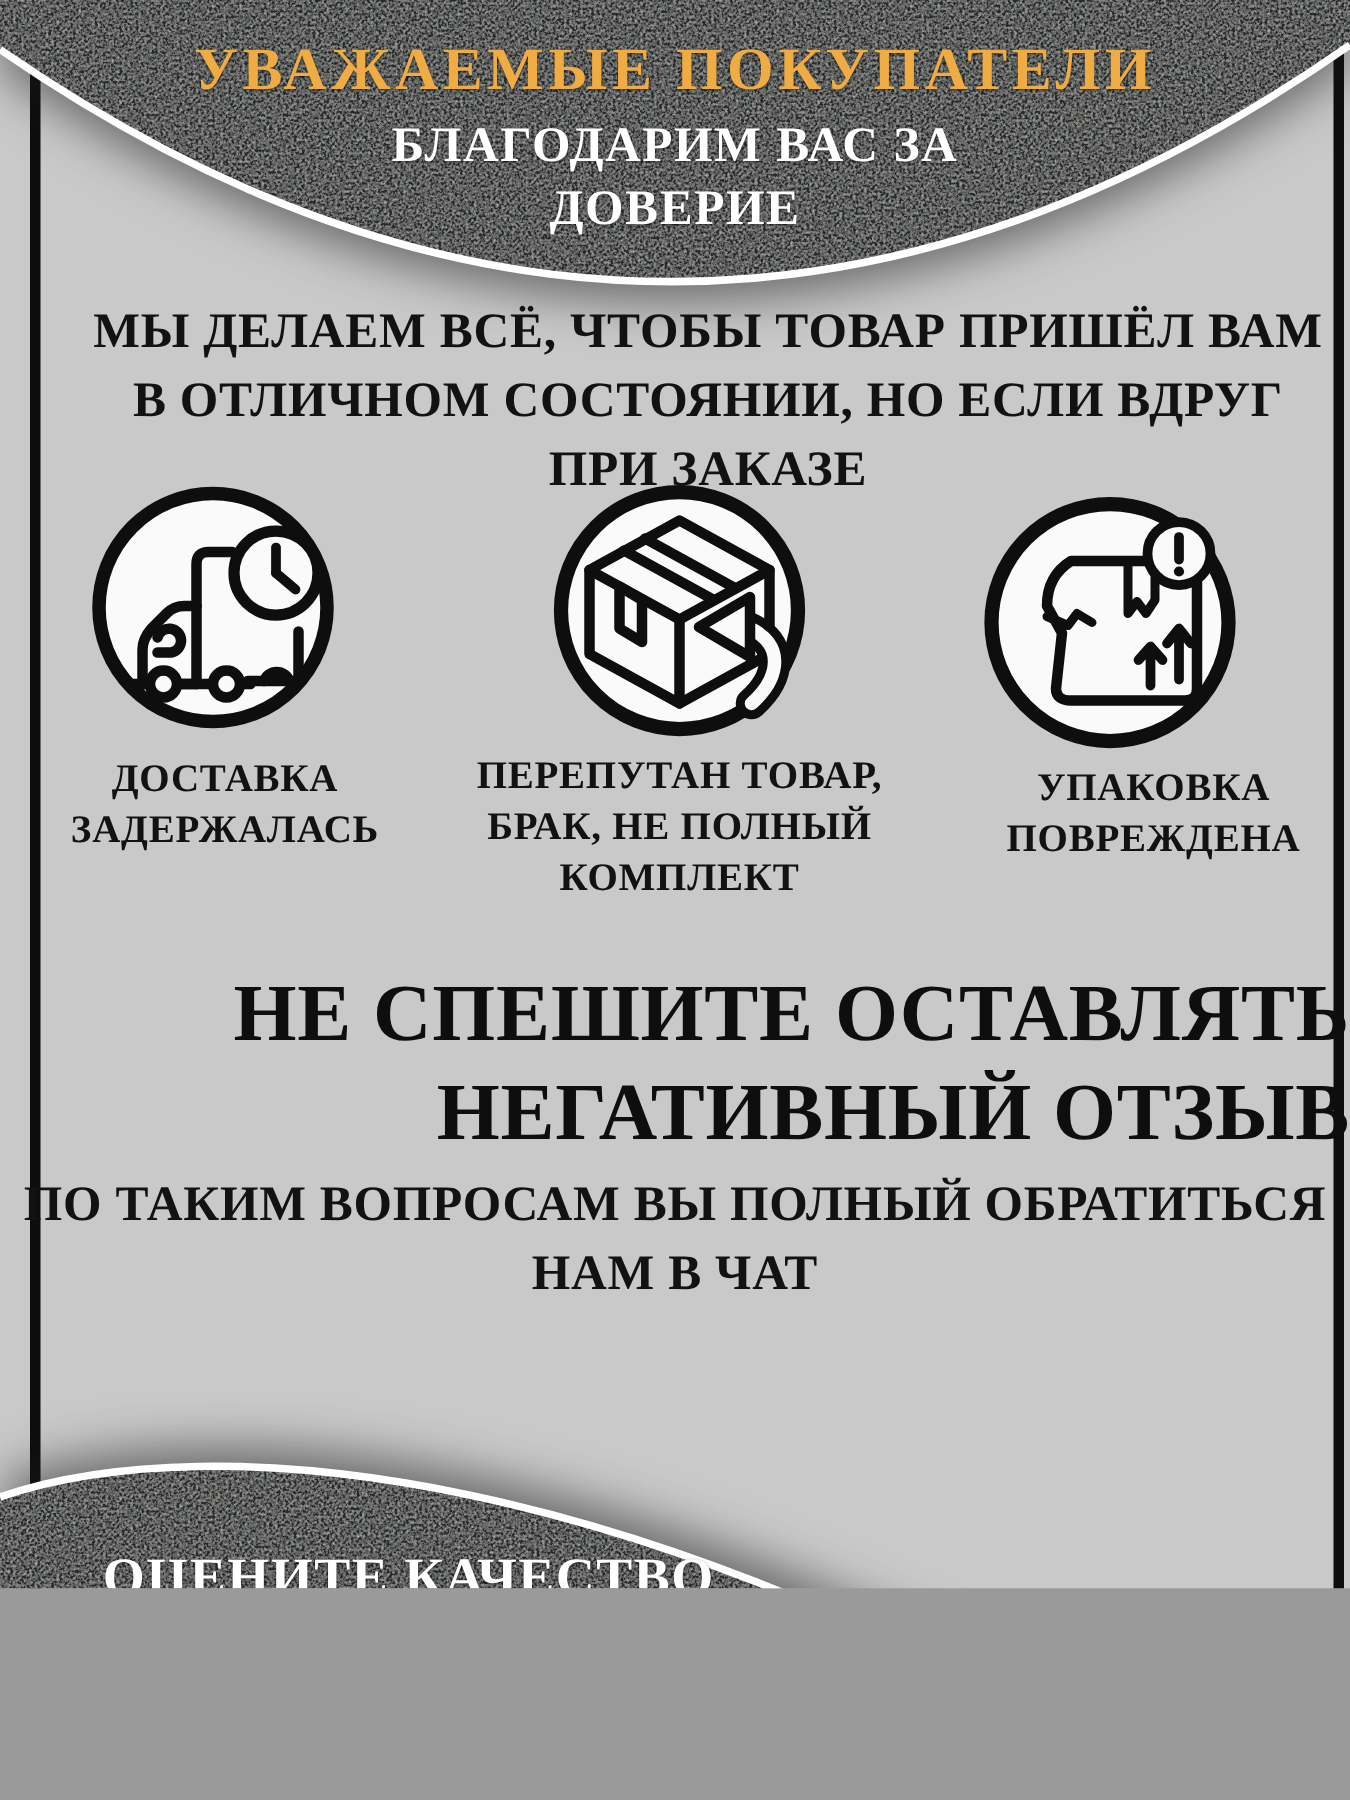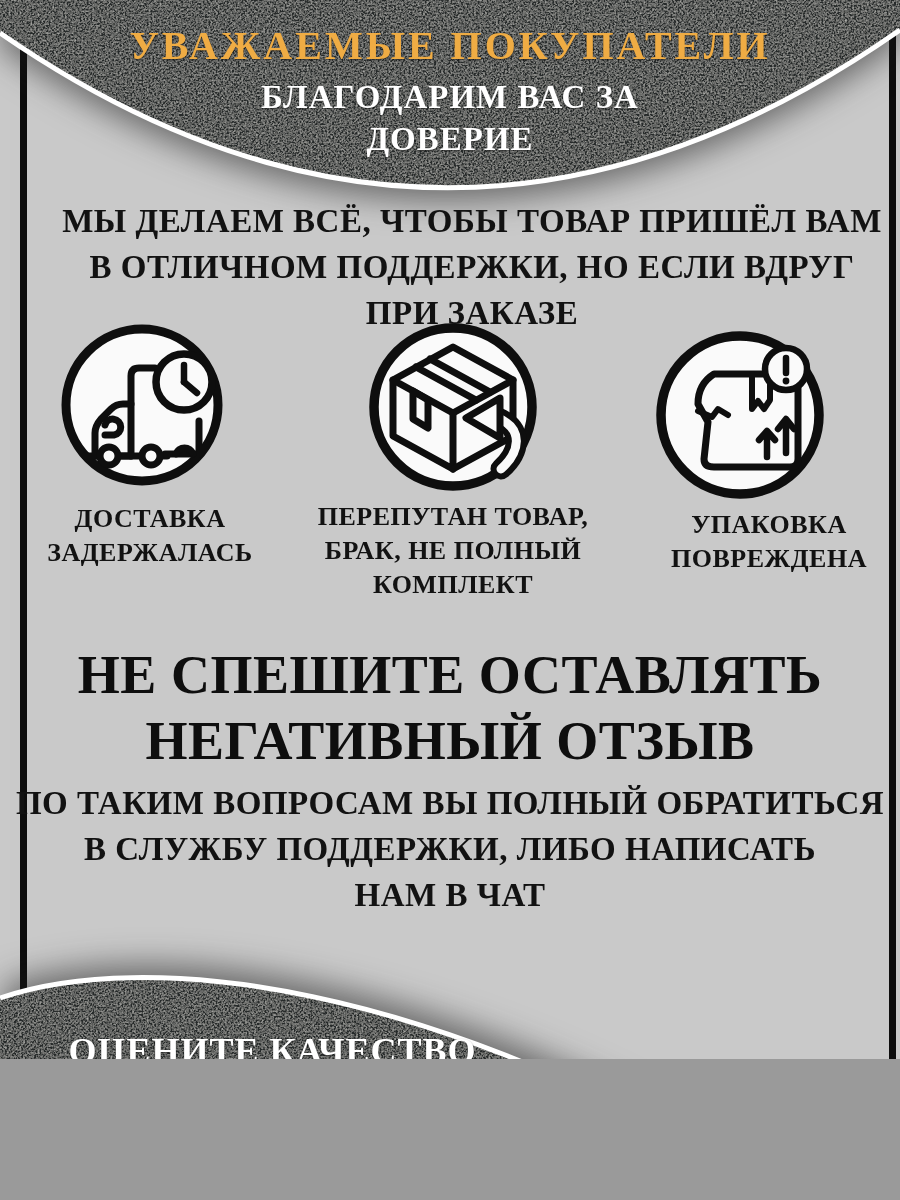--- a/index.html
+++ b/index.html
@@ -35,21 +35,21 @@
   .reason-label{position:absolute;text-align:center;font-size:26px;line-height:34px;color:#121212;letter-spacing:0.5px;}
   .label-1{left:8px;width:284px;top:502px;}
   .label-2{left:311px;width:284px;top:500px;text-align:center;}
   .label-3{left:627px;width:284px;top:508px;}
   .icon-svg{position:absolute;}
   .icon-truck{left:57px;top:320px;width:170px;height:170px;}
   .icon-box{left:365px;top:319px;width:176px;height:176px;}
   .icon-pkg{left:652px;top:327px;width:176px;height:176px;}
 
   .warn-heading{
-    top:642px;font-size:54px;line-height:66px;color:#0e0e0e;letter-spacing:0.5px;
+    top:642px;font-size:54px;line-height:66px;color:#0e0e0e;letter-spacing:0.5px;text-align:right;
   }
   .warn-body{
     top:780px;font-size:33px;line-height:46px;color:#121212;letter-spacing:0.5px;
   }
   .footer-title{
     position:absolute;left:0;width:545px;top:1028px;text-align:center;
     font-size:36px;line-height:47px;color:#ffffff;letter-spacing:1px;
     text-shadow:0 1px 2px rgba(0,0,0,.6);
   }
   .stars-row{
@@ -98,21 +98,21 @@
   </svg>
 
   <div class="center-text header-title">УВАЖАЕМЫЕ ПОКУПАТЕЛИ</div>
   <div class="center-text header-sub">
     <div>БЛАГОДАРИМ ВАС ЗА</div>
     <div>ДОВЕРИЕ</div>
   </div>
 
   <div class="center-text intro">
     <div>МЫ ДЕЛАЕМ ВСЁ, ЧТОБЫ ТОВАР ПРИШЁЛ ВАМ</div>
-    <div>В ОТЛИЧНОМ ПОДДЕРЖКИ, НО ЕСЛИ ВДРУГ</div>
+    <div>В ОТЛИЧНОМ СОСТОЯНИИ, НО ЕСЛИ ВДРУГ</div>
     <div>ПРИ ЗАКАЗЕ</div>
   </div>
 
   <svg class="icon-svg icon-truck" viewBox="0 0 170 170">
     <circle cx="85" cy="85" r="76" fill="#fafafa" stroke="#0e0e0e" stroke-width="9"></circle>
     <g fill="none" stroke="#0e0e0e" stroke-width="7" stroke-linecap="round" stroke-linejoin="round">
       <path d="M74,136 V56 Q74,48 82,48 H98"></path>
       <path d="M74,136 H38 V113 Q38,106 44,99 L54,89 Q59,84 66,84 H74"></path>
       <path d="M48,105 a8,8 0 1 1 9,10 h-9"></path>
       <path d="M28,136 H41 M63,136 H83 M105,136 H110"></path>
@@ -169,21 +169,20 @@
     <div>УПАКОВКА</div>
     <div>ПОВРЕЖДЕНА</div>
   </div>
 
   <div class="center-text warn-heading">
     <div>НЕ СПЕШИТЕ ОСТАВЛЯТЬ</div>
     <div>НЕГАТИВНЫЙ ОТЗЫВ</div>
   </div>
   <div class="center-text warn-body">
     <div>ПО ТАКИМ ВОПРОСАМ ВЫ ПОЛНЫЙ ОБРАТИТЬСЯ</div>
-    <div>В СЛУЖБУ ПОДДЕРЖКИ, ЛИБО НАПИСАТЬ</div>
     <div>НАМ В ЧАТ</div>
   </div>
 
   <div class="footer-title">
     <div>ОЦЕНИТЕ КАЧЕСТВО ТОВАРА</div>
     <div>В ОТЗЫВАХ</div>
   </div>
   <div class="stars-row">
       <svg width="56" height="56" viewBox="0 0 100 100">
     <path d="M50,4 61.5,36.6 96,37 68.6,58.3 78.6,91.6 50,71.6 21.4,91.6 31.4,58.3 4,37 38.5,36.6 Z" fill="url(#goldGrad)" stroke="#a06b10" stroke-width="3" stroke-linejoin="round"></path>

